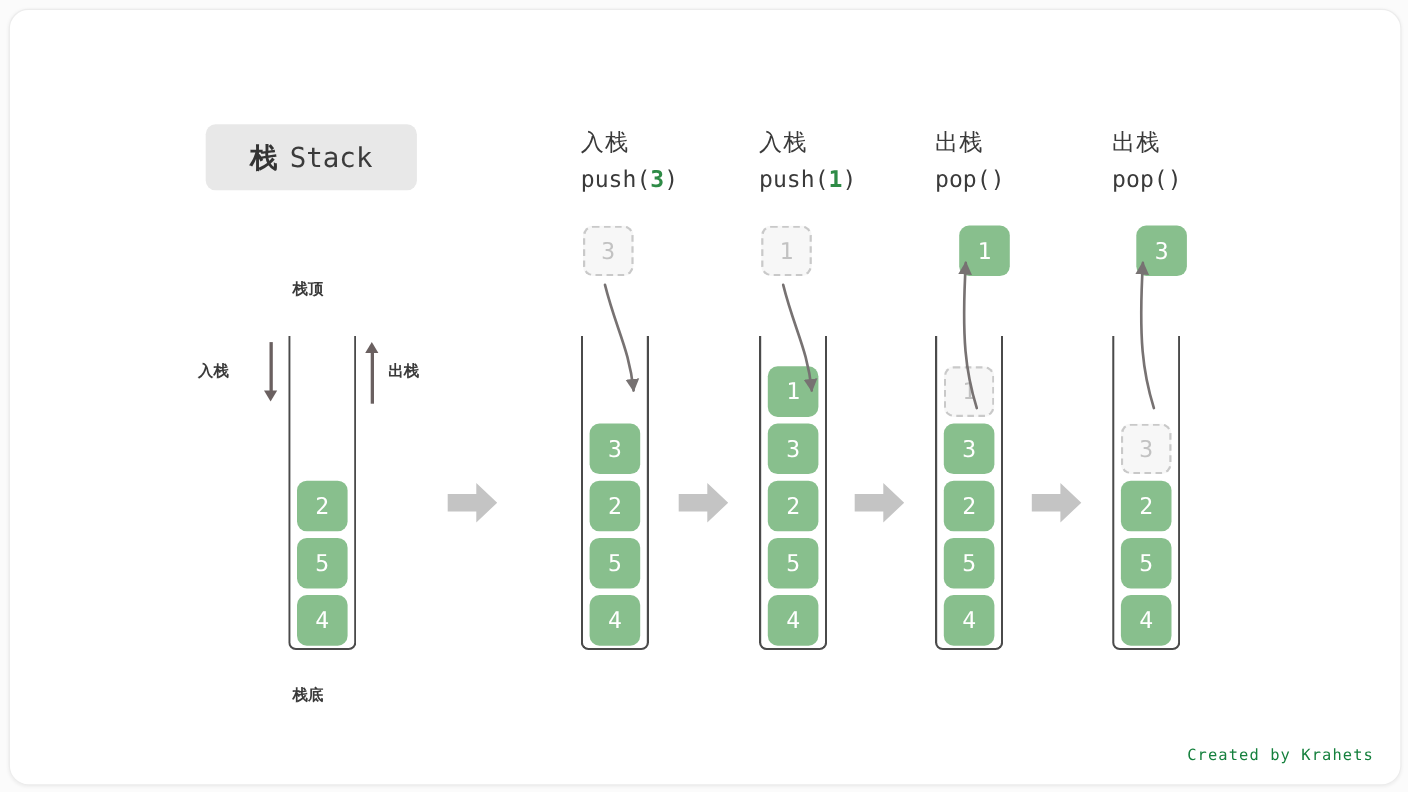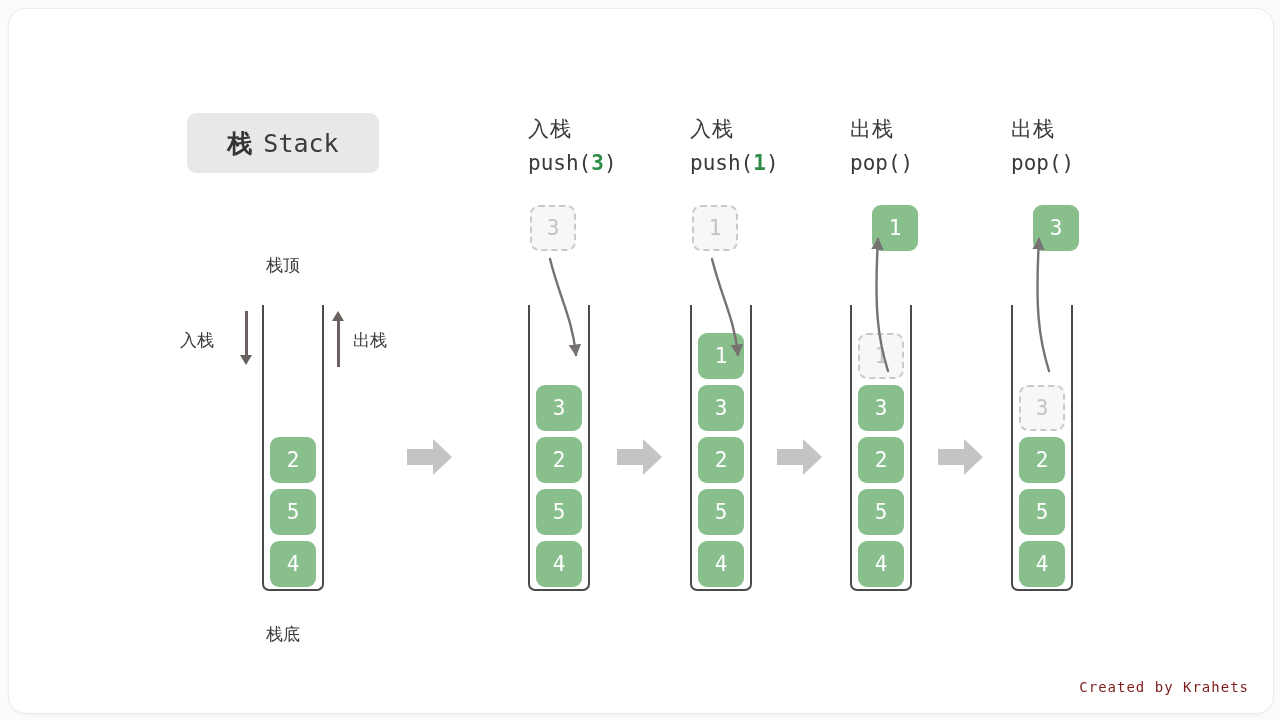--- a/index.html
+++ b/index.html
@@ -33,21 +33,21 @@
     font-size: 25px; font-weight: bold; color: #333333;
     letter-spacing: 1px;
   }
   #title-badge .t-en {
     font-family: "DejaVu Sans Mono", "Liberation Mono", monospace;
     font-size: 25px; color: #3b3b3b; margin-left: 10px;
   }
 
   
   .cn-label {
-    font-size: 17px; font-weight: normal; color: #3a3a3a;
+    font-size: 14px; font-weight: bold; color: #3a3a3a;
     white-space: nowrap;
   }
   .col-head {
     text-align: left; white-space: nowrap;
   }
   .col-head .line1 {
     font-size: 21px; color: #3a3a3a; letter-spacing: 1px;
   }
   .col-head .line2 {
     font-family: "DejaVu Sans Mono", "Liberation Mono", monospace;
@@ -93,21 +93,21 @@
   .varrow-down { border-left: 6px solid transparent; border-right: 6px solid transparent; border-top: 10px solid #6a6060; }
   .varrow-up { border-left: 6px solid transparent; border-right: 6px solid transparent; border-bottom: 10px solid #6a6060; }
 
   
   .step-arrow { width: 46px; height: 40px; }
 
   
   #credit {
     right: 24px; bottom: 18px;
     font-family: "DejaVu Sans Mono", "Liberation Mono", monospace;
-    font-size: 14px; color: #7f1d1d; letter-spacing: 1px;
+    font-size: 14px; color: #15803d; letter-spacing: 1px;
   }
 
   svg { display: block; overflow: visible; }
 </style>
 </head>
 <body>
 
 <div id="card">
 
   <div id="title-badge" class="abs">

